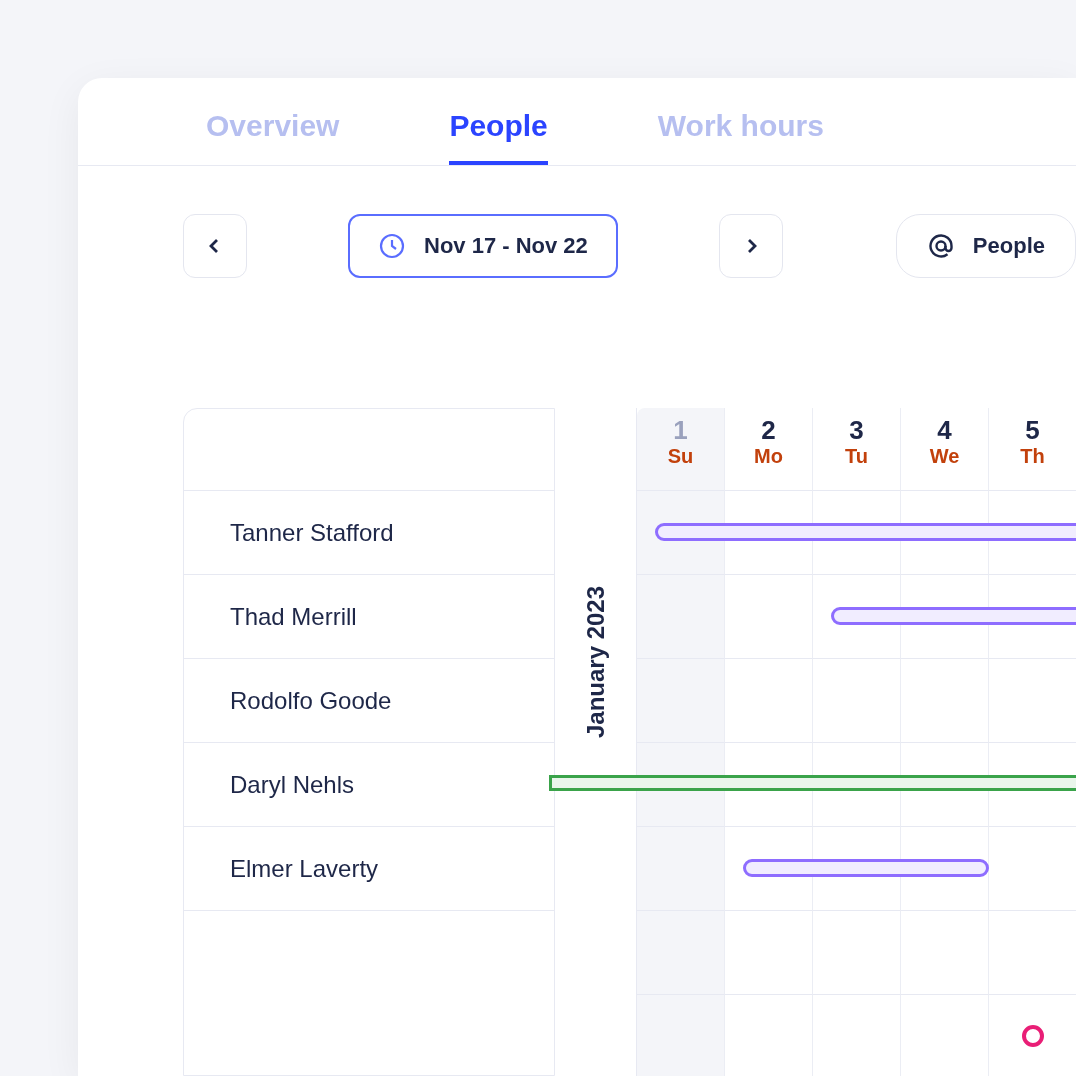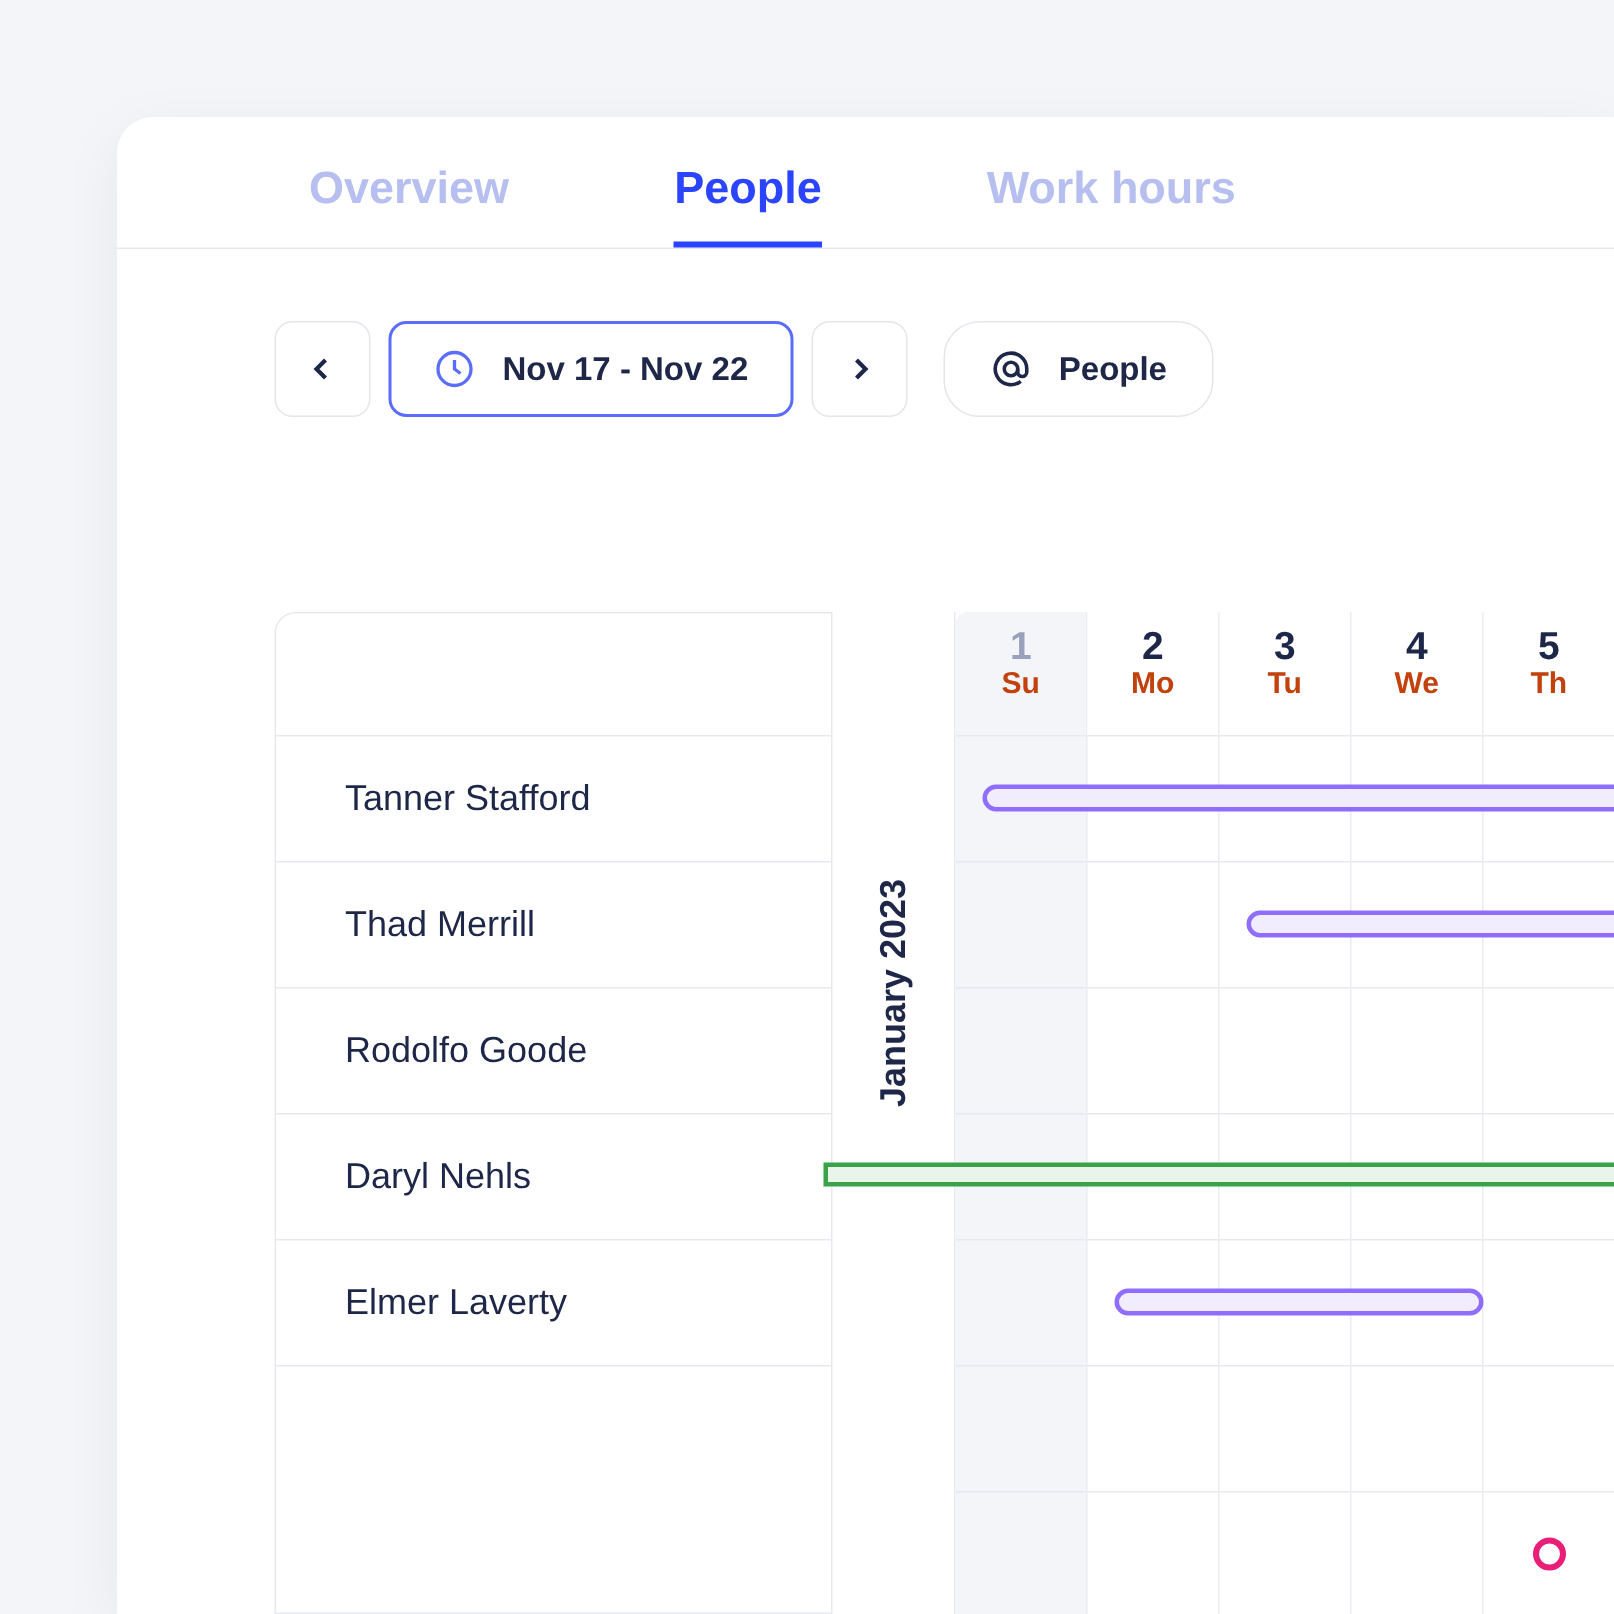--- a/index.html
+++ b/index.html
@@ -38,20 +38,21 @@
 }
 .tab.active {
   color: #2b44ff;
   border-bottom: 4px solid #2b44ff;
 }
 .toolbar {
   display: flex;
   align-items: center;
   gap: 12px;
   padding: 48px 0 0 105px;
+  justify-content: space-between;
 }
 .icon-btn {
   width: 64px;
   height: 64px;
   border: 1px solid #e4e6ef;
   border-radius: 12px;
   background: #fff;
   display: flex;
   align-items: center;
   justify-content: center;

